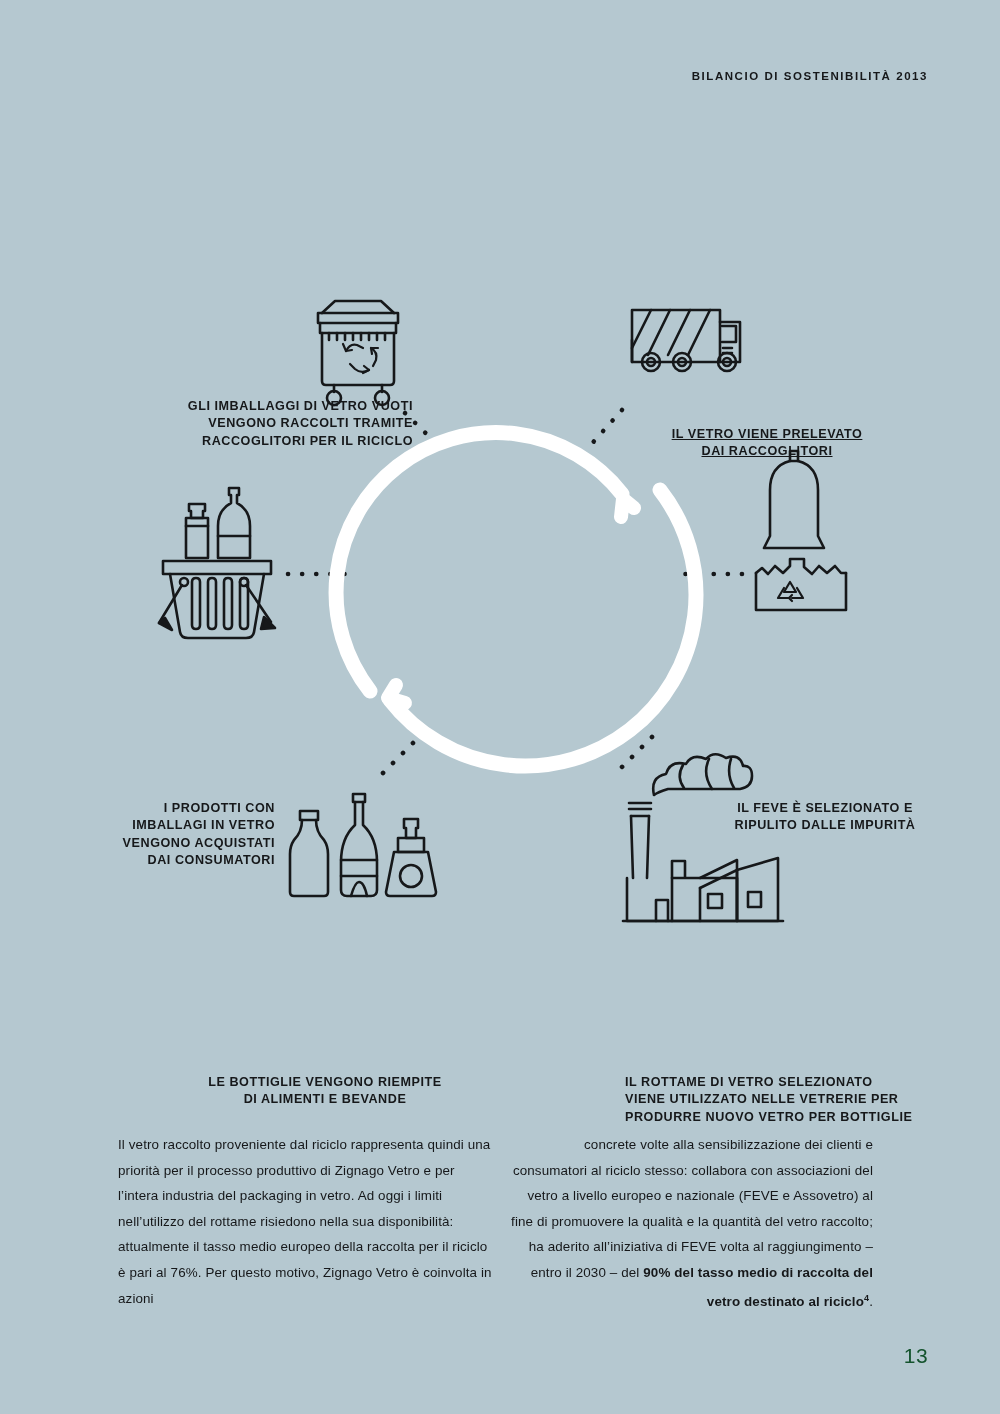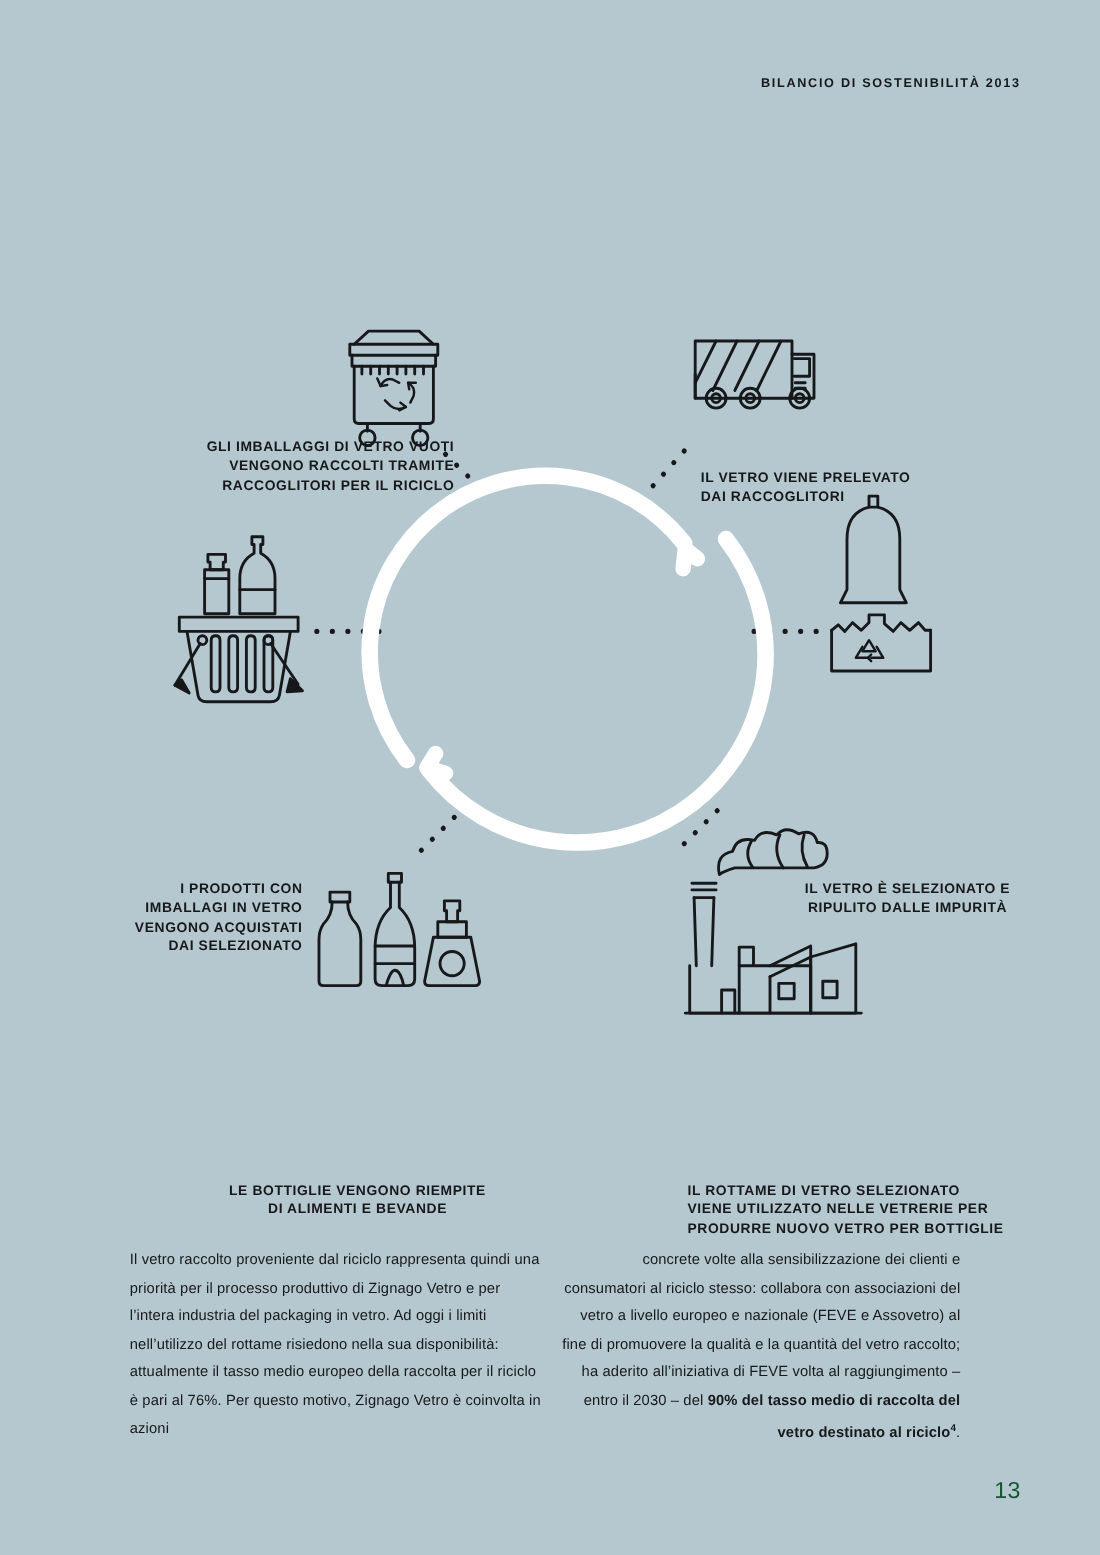--- a/index.html
+++ b/index.html
@@ -31,21 +31,21 @@
   .label {
     position:absolute;
     font-size:12.6px;
     font-weight:600;
     letter-spacing:0.55px;
     line-height:17.4px;
     color:#16181a;
     white-space:pre-line;
   }
   .lbl-bin      { top:228px; left:178px;  width:235px; text-align:right; }
-  .lbl-truck    { top:256px; left:637px;  width:260px; text-align:left; }
+  .lbl-truck    { top:256px; left:637px;  width:260px; text-align:center;text-decoration:underline; }
   .lbl-select   { top:630px; left:695px;  width:260px; text-align:center; }
   .lbl-furnace  { top:904px; left:625px;  width:290px; text-align:left; }
   .lbl-bottles  { top:904px; left:205px;  width:240px; text-align:center; }
   .lbl-basket   { top:630px; left:60px;   width:215px; text-align:right; }
 
   
   .columns {
     position:absolute;
     top:1132px; left:118px;
     width:770px;
@@ -211,31 +211,31 @@
         <path d="M 660 320 A 155 155 0 0 1 390 530"></path>
         <path d="M 396 515 L 388 528 L 405 533" stroke-linejoin="round" stroke-width="14"></path>
       </g>
     </svg>
 
     <div class="label lbl-bin">GLI IMBALLAGGI DI VETRO VUOTI
 VENGONO RACCOLTI TRAMITE
 RACCOGLITORI PER IL RICICLO</div>
     <div class="label lbl-truck">IL VETRO VIENE PRELEVATO
 DAI RACCOGLITORI</div>
-    <div class="label lbl-select">IL VETRO È SELEZIONATO E
+    <div class="label lbl-select">IL FEVE È SELEZIONATO E
 RIPULITO DALLE IMPURITÀ</div>
     <div class="label lbl-bottles">LE BOTTIGLIE VENGONO RIEMPITE
 DI ALIMENTI E BEVANDE</div>
     <div class="label lbl-furnace">IL ROTTAME DI VETRO SELEZIONATO
 VIENE UTILIZZATO NELLE VETRERIE PER
 PRODURRE NUOVO VETRO PER BOTTIGLIE</div>
     <div class="label lbl-basket">I PRODOTTI CON
 IMBALLAGI IN VETRO
 VENGONO ACQUISTATI
-DAI SELEZIONATO</div>
+DAI CONSUMATORI</div>
   </div>
 
   <div class="columns">
     <div class="col left">
       <p>Il vetro raccolto proveniente dal riciclo rappresenta quindi una priorità per il processo produttivo di Zignago Vetro e per l’intera industria del packaging in vetro. Ad oggi i limiti nell’utilizzo del rottame risiedono nella sua disponibilità: attualmente il tasso medio europeo della raccolta per il riciclo è pari al 76%.
 Per questo motivo, Zignago Vetro è coinvolta in azioni</p>
     </div>
     <div class="col right">
       <p><span>concrete volte alla sensibilizzazione dei clienti e consumatori al riciclo stesso: collabora con associazioni del vetro a livello europeo e nazionale (FEVE e Assovetro) al fine di promuovere la qualità e la quantità del vetro raccolto; ha aderito all’iniziativa di FEVE volta al raggiungimento – entro il 2030 – del </span><b>90% del tasso medio di raccolta del vetro destinato al riciclo</b><sup>4</sup><span>.</span></p>
     </div>

